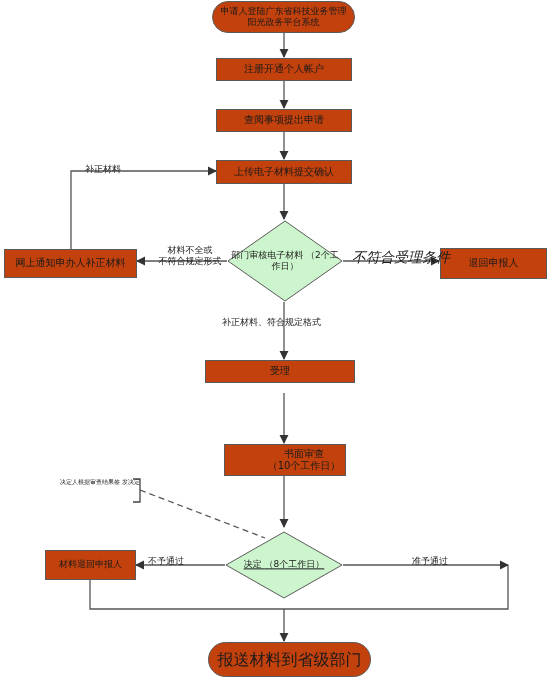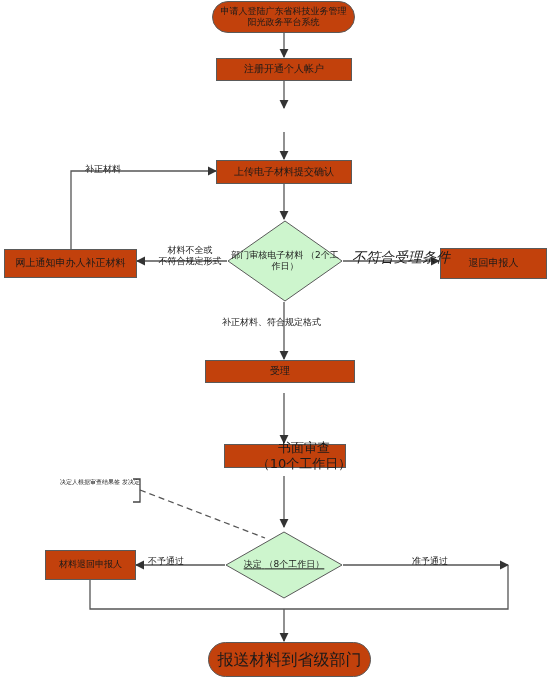--- a/index.html
+++ b/index.html
@@ -94,38 +94,41 @@
     <div>
       <span class="ln">申请人登陆广东省科技业务管理</span>
       <span class="ln">阳光政务平台系统</span>
     </div>
   </div>
 
   <div class="node" style="left:216px;top:58px;width:136px;height:23px;font-size:10px;">
     <span class="ln">注册开通个人帐户</span>
   </div>
 
+  <div class="node" style="left:216px;top:109px;width:136px;height:23px;font-size:10px;">
+    <span class="ln">查阅事项提出申请</span>
+  </div>
 
   <div class="node" style="left:216px;top:160px;width:136px;height:24px;font-size:10px;">
     <span class="ln">上传电子材料提交确认</span>
   </div>
 
   <div class="node" style="left:4px;top:249px;width:133px;height:29px;font-size:10px;">
     <span class="ln">网上通知申办人补正材料</span>
   </div>
 
   <div class="node" style="left:440px;top:248px;width:107px;height:31px;font-size:10px;">
     <span class="ln">退回申报人</span>
   </div>
 
   <div class="node" style="left:205px;top:360px;width:150px;height:23px;font-size:10px;">
     <span class="ln">受理</span>
   </div>
 
-  <div class="node" style="left:224px;top:444px;width:122px;height:24px;font-size:13px;padding-left:38px;">
+  <div class="node" style="left:224px;top:444px;width:122px;height:32px;font-size:10px;padding-left:38px;">
     <div>
       <span class="ln">书面审查</span>
       <span class="ln">（10个工作日）</span>
     </div>
   </div>
 
   <div class="node" style="left:45px;top:550px;width:91px;height:30px;font-size:9px;">
     <span class="ln">材料退回申报人</span>
   </div>
 

